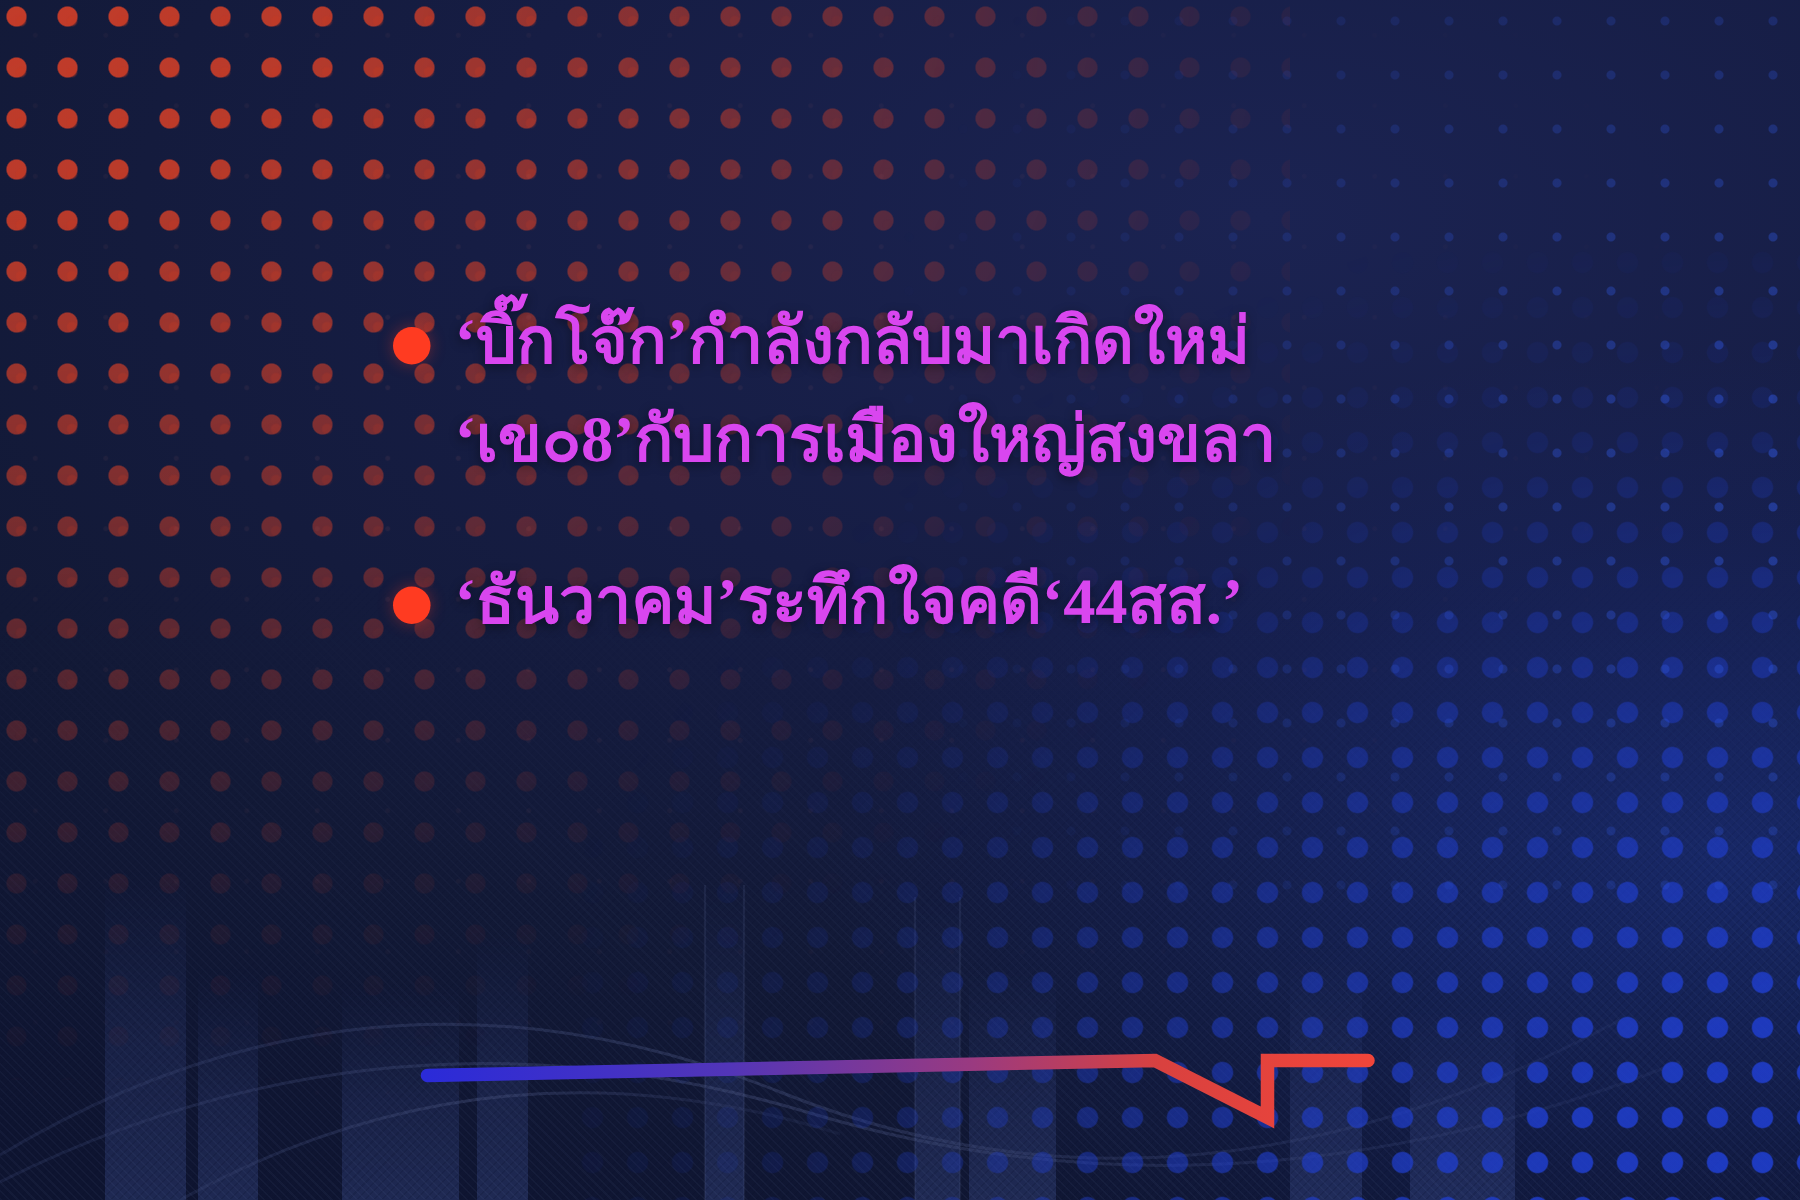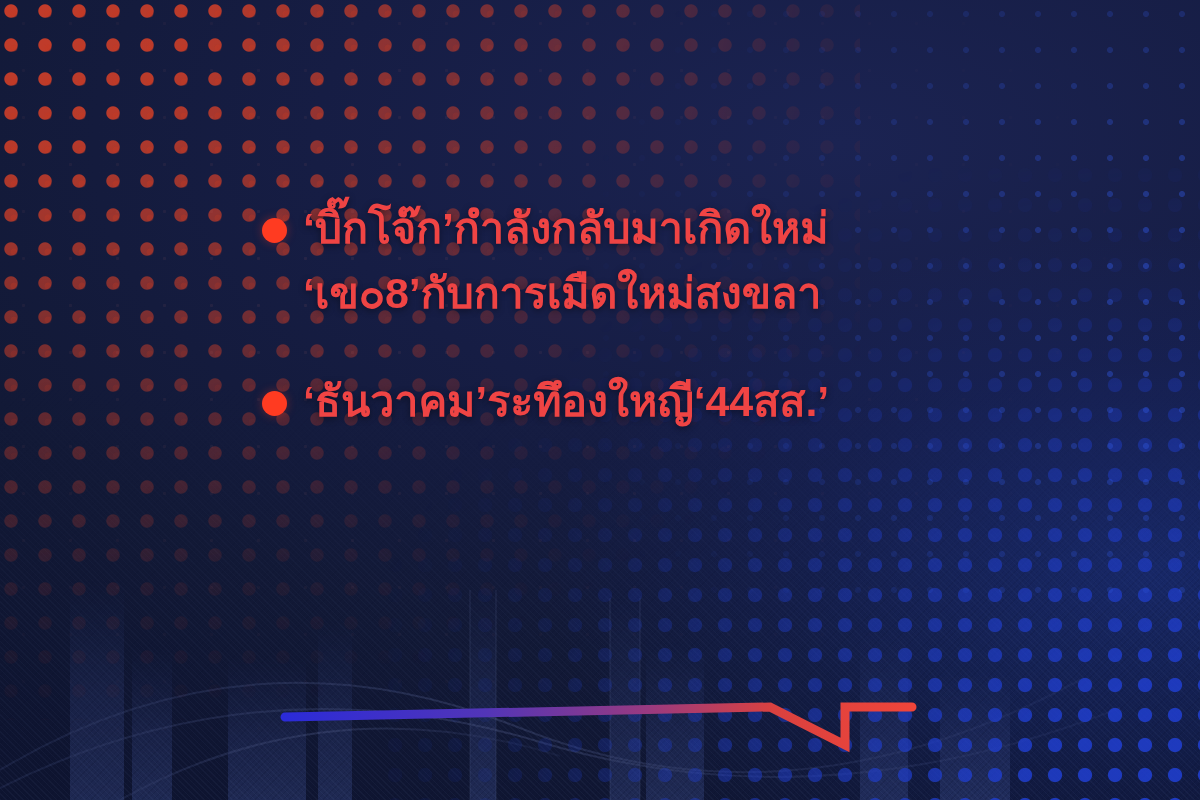--- a/index.html
+++ b/index.html
@@ -155,26 +155,27 @@
     width: 25px;
     height: 25px;
     border-radius: 50%;
     background: #ff3b21;
     margin-top: 22px;
     margin-right: 16px;
     box-shadow: 0 0 10px rgba(255,59,33,0.35);
   }
 
   .headline-text {
-    color: #ef4444;
+    color: #d946ef;
     font-size: 43px;
     line-height: 1.52;
     font-weight: 700;
     letter-spacing: -0.1px;
     text-shadow: 0 2px 7px rgba(0,0,0,0.42);
+    font-family: Liberation Serif, serif;
   }
   .headline-line { display: block; white-space: nowrap; }
 
   
 
   .accent-wrap {
     position: absolute;
     left: 0;
     bottom: 0;
     width: 1200px;
@@ -237,28 +238,28 @@
   <div class="halftone halftone-blue"></div>
   <div class="halftone halftone-sparse"></div>
   <div class="bg-speckle"></div>
 
   <div class="headlines">
 
     <div class="headline-item">
       <span class="bullet"></span>
       <span class="headline-text">
         <span class="headline-line">‘บิ๊กโจ๊ก’กำลังกลับมาเกิดใหม่</span>
-        <span class="headline-line">‘เข๐8’กับการเมืดใหม่สงขลา</span>
+        <span class="headline-line">‘เข๐8’กับการเมืองใหญ่สงขลา</span>
       </span>
     </div>
 
     <div class="headline-item">
       <span class="bullet"></span>
       <span class="headline-text">
-        <span class="headline-line">‘ธันวาคม’ระทึองใหญี‘44สส.’</span>
+        <span class="headline-line">‘ธันวาคม’ระทึกใจคดี‘44สส.’</span>
       </span>
     </div>
 
   </div>
 
   <div class="accent-wrap">
     <svg viewBox="0 0 1200 120" preserveAspectRatio="none" aria-hidden="true">
       <defs>
         <linearGradient id="trendGrad" x1="0" y1="0" x2="1" y2="0">
           <stop offset="0%" stop-color="#2b2bd8"></stop>

